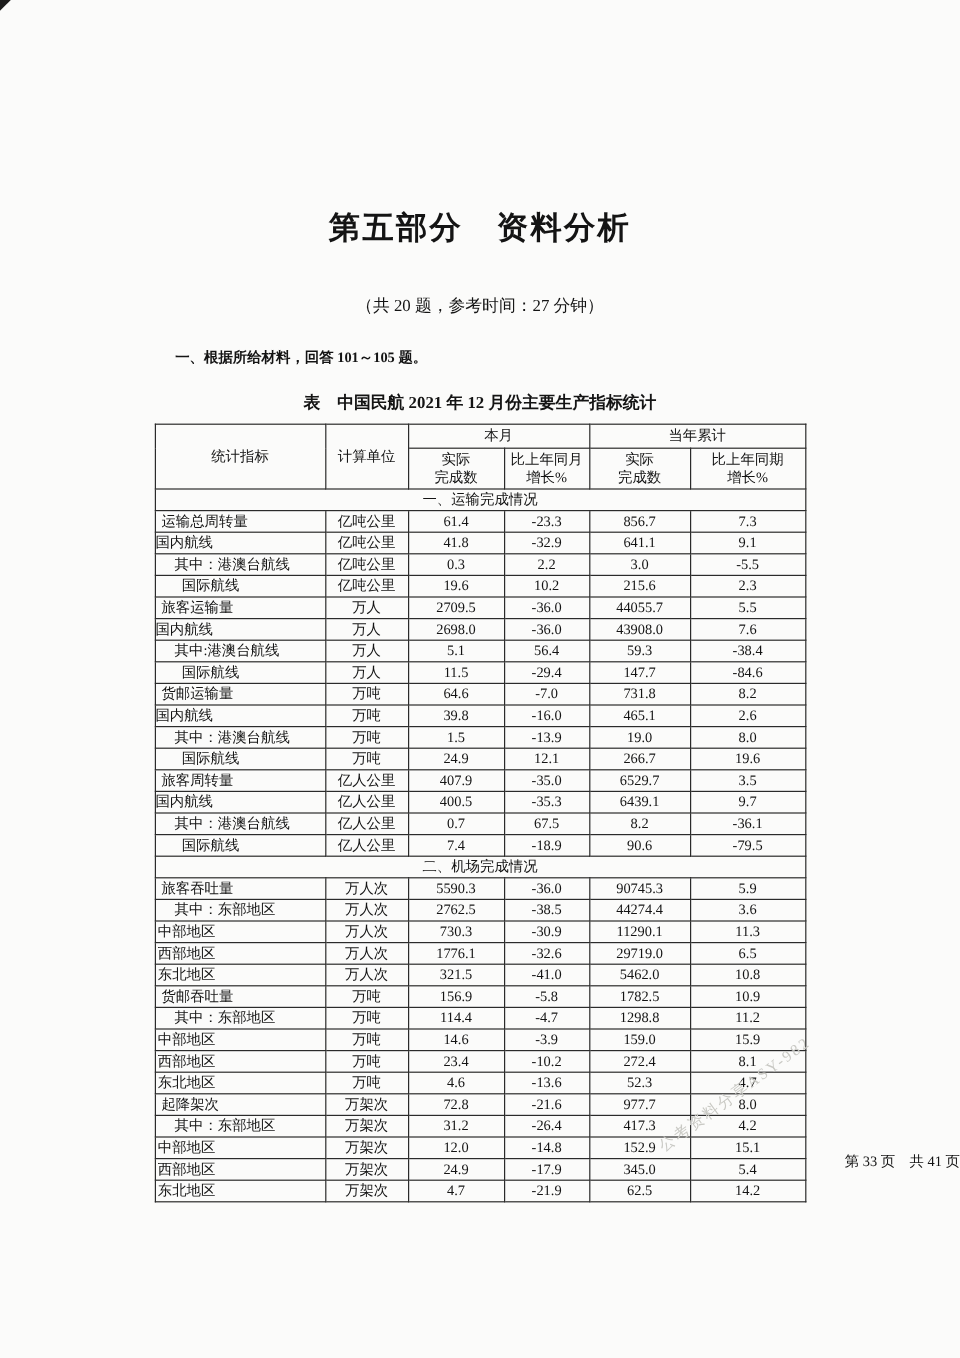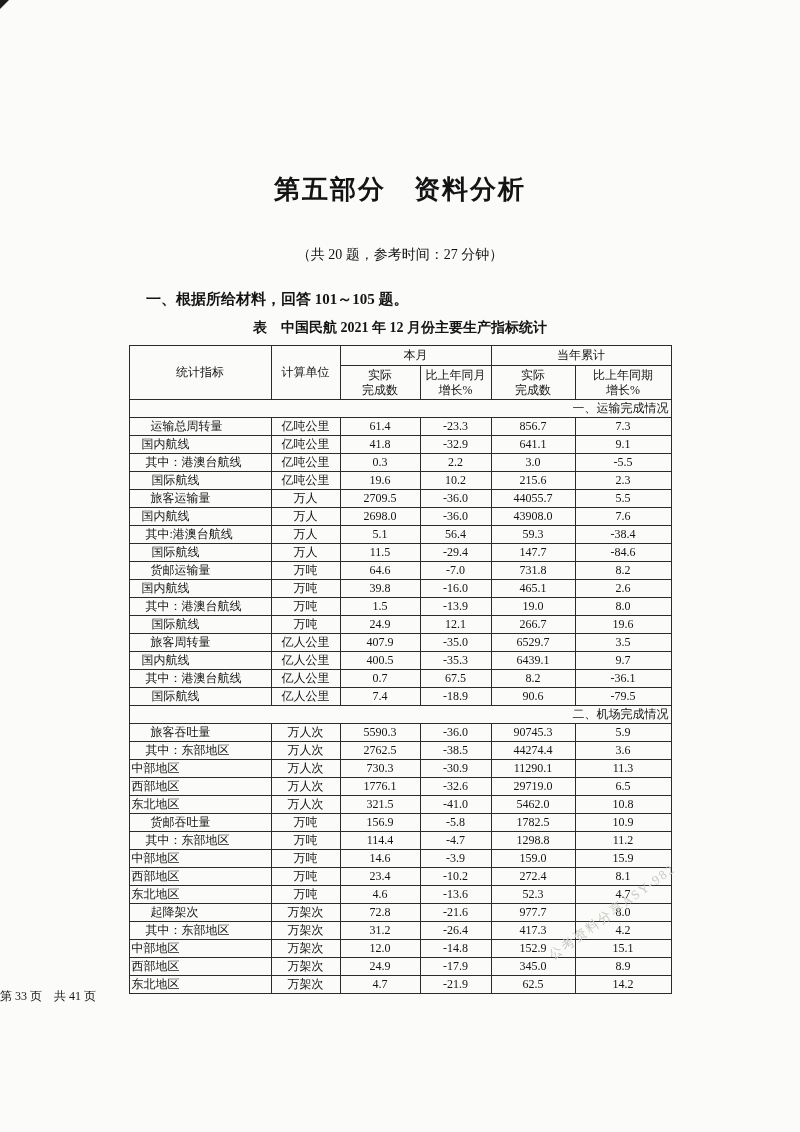--- a/index.html
+++ b/index.html
@@ -23,26 +23,26 @@
     font-weight:bold;
     letter-spacing:2px;
   }
   .subtitle {
     text-align:center;
     margin-top:39px;
     font-size:14px;
   }
   .section-heading {
     margin:26px 0 0 146px;
-    font-size:15px;
+    font-size:12px;
     font-weight:bold;
   }
   .table-title {
     text-align:center;
-    margin-top:10px;
+    margin-top:20px;
     font-size:14px;
     font-weight:bold;
   }
   table {
     border-collapse:collapse;
     table-layout:fixed;
     width:542px;
     margin:8px auto 0;
   }
   th, td {
@@ -51,30 +51,30 @@
     font-weight:normal;
     text-align:center;
     vertical-align:middle;
     padding:1px 2px;
     overflow:hidden;
     white-space:nowrap;
   }
   thead th.th-group { height:19px; }
   thead th.th-sub { height:34px; line-height:15px; }
   tbody td { height:16px; line-height:15px; }
-  tbody tr.section-row td { text-align:right; }
+  tbody tr.section-row td { text-align:center; }
   td.ind { text-align:left; }
-  td.ind-0 { padding-left:21px; }
-  td.ind-1 { padding-left:12px; }
+  td.ind-0 { padding-left:5px; }
+  td.ind-1 { padding-left:0; }
   td.ind-2 { padding-left:16px; }
   td.ind-3 { padding-left:22px; }
   td.ind-4 { }
   .footer {
-    position:absolute; left:0; right:0; top:988px;
-    text-align:left; font-size:12px;
+    position:absolute; left:0; right:0; top:960px;
+    text-align:right; font-size:12px;
   }
   .watermark {
     position:absolute; left:556px; top:946px; width:240px;
     transform:rotate(-36deg); transform-origin:left bottom;
     color:#c9c9c4; font-size:13px; letter-spacing:2px;
     pointer-events:none;
   }
 </style>
 </head>
 <body>
@@ -347,21 +347,21 @@
         <td>-14.8</td>
         <td>152.9</td>
         <td>15.1</td>
       </tr>
       <tr>
         <td class="ind ind-4">西部地区</td>
         <td>万架次</td>
         <td>24.9</td>
         <td>-17.9</td>
         <td>345.0</td>
-        <td>8.9</td>
+        <td>5.4</td>
       </tr>
       <tr>
         <td class="ind ind-4">东北地区</td>
         <td>万架次</td>
         <td>4.7</td>
         <td>-21.9</td>
         <td>62.5</td>
         <td>14.2</td>
       </tr>
     </tbody>

